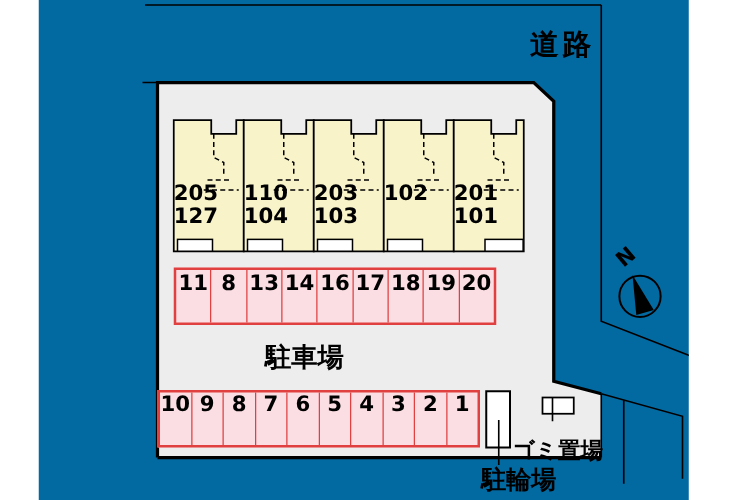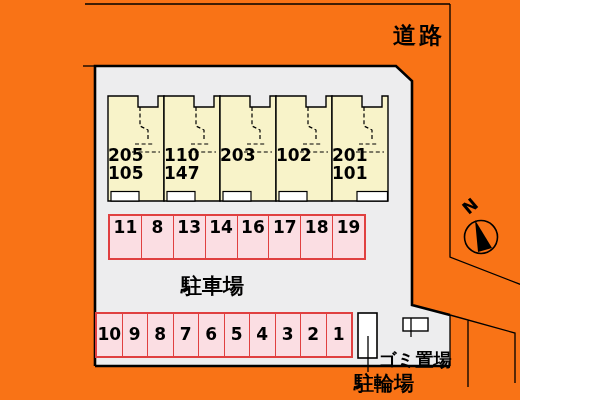--- a/index.html
+++ b/index.html
@@ -1,20 +1,20 @@
 <!DOCTYPE html>
 <html style="--pf: #FBDEE3; --pb: #E04040; --bf: #F8F3C9; --gray: #EDEDEE;"><head>
 <meta charset="utf-8">
 <style>
   :root{
     --pf:#FBDEE3; --pb:#E04040; --bf:#F8F3C9; --gray:#EDEDEE; --ink:#000;
   }
   html,body{margin:0;padding:0;background:#fff;}
-  #stage{position:relative;width:520px;height:400px;background:#f97316;overflow:hidden;
-         font-family:"DejaVu Sans",sans-serif;color:var(--ink);}
+  #stage{position:relative;width:520px;height:400px;background:#0369a1;overflow:hidden;
+         font-family:"DejaVu Sans",sans-serif;color:var(--ink);margin-left:31px;}
   #plan-svg{position:absolute;left:0;top:0;}
   .bshape{fill:var(--bf);stroke:#000;stroke-width:1.4;}
   .entry{fill:#fff;stroke:#000;stroke-width:1.2;}
   .stair{fill:none;stroke:#000;stroke-width:1.2;stroke-dasharray:4 2.6;}
   .thick{fill:none;stroke:#000;stroke-width:2.6;}
   .thin{fill:none;stroke:#000;stroke-width:1.3;}
   .label{position:absolute;white-space:nowrap;}
   .jp{font-weight:600;}
   #road-label{left:384px;top:20px;width:70px;text-align:center;font-size:23px;letter-spacing:3px;}
   #parking-lot-label{left:181px;top:272px;width:100px;text-align:left;font-size:21px;}
@@ -24,21 +24,21 @@
   .bnum{position:absolute;top:147px;width:56px;
         font-size:17px;line-height:17.5px;font-weight:600;}
   .prow{position:absolute;display:flex;box-sizing:border-box;width:258px;height:46px;
         background:var(--pf);border:2px solid var(--pb);}
   #parking-row-north{left:108px;top:214px;align-items:flex-start;}
   #parking-row-south{left:95px;top:312px;align-items:flex-end;}
   .pcell{flex:1;height:100%;box-sizing:border-box;border-right:1.5px solid var(--pb);
          display:flex;justify-content:center;font-size:17px;font-weight:600;}
   .pcell:last-child{border-right:none;}
   #parking-row-north .pcell{align-items:flex-start;padding-top:1px;}
-  #parking-row-south .pcell{align-items:center;padding-bottom:3px;}
+  #parking-row-south .pcell{align-items:flex-start;padding-bottom:3px;}
 </style>
 </head>
 <body>
 
 <div id="stage">
 
   <svg id="plan-svg" width="600" height="400" viewBox="0 0 600 400">
 
     <polygon points="95,66 396,66 412,81 412,305 450,315 450,366 95,366" fill="var(--gray)" stroke="none"></polygon>
     <path class="thick" d="M95,366 L95,66 L396,66 L412,81 L412,305 L450,315 M95,366 H450"></path>
@@ -93,28 +93,29 @@
 
   <div class="label jp" id="road-label">道路</div>
   <div class="label jp" id="parking-lot-label">駐車場</div>
   <div class="label jp" id="bicycle-label">駐輪場</div>
   <div class="label jp" id="garbage-label">ゴミ置場</div>
   <div class="label" id="compass-n">N</div>
 
   <div id="building-numbers">
       <div class="bnum" style="left: 108px;">
         <div>205</div>
-        <div>105</div>
+        <div>127</div>
       </div>
       <div class="bnum" style="left: 164px;">
         <div>110</div>
-        <div>147</div>
+        <div>104</div>
       </div>
       <div class="bnum" style="left: 220px;">
         <div>203</div>
+        <div>103</div>
       </div>
       <div class="bnum" style="left: 276px;">
         <div>102</div>
       </div>
       <div class="bnum" style="left: 332px;">
         <div>201</div>
         <div>101</div>
       </div>
     </div>
 
@@ -135,20 +136,23 @@
         <span>16</span>
       </div>
       <div class="pcell">
         <span>17</span>
       </div>
       <div class="pcell">
         <span>18</span>
       </div>
       <div class="pcell">
         <span>19</span>
+      </div>
+      <div class="pcell">
+        <span>20</span>
       </div>
     </div>
   <div class="prow" id="parking-row-south">
       <div class="pcell">
         <span>10</span>
       </div>
       <div class="pcell">
         <span>9</span>
       </div>
       <div class="pcell">

